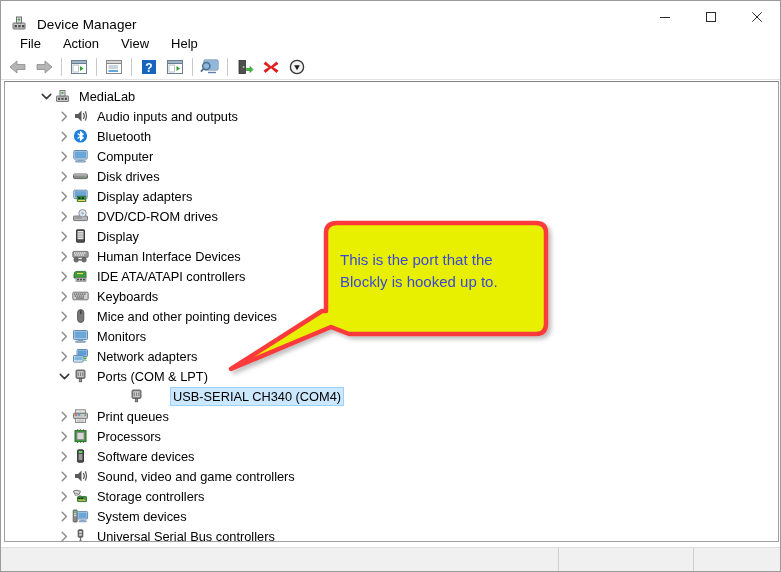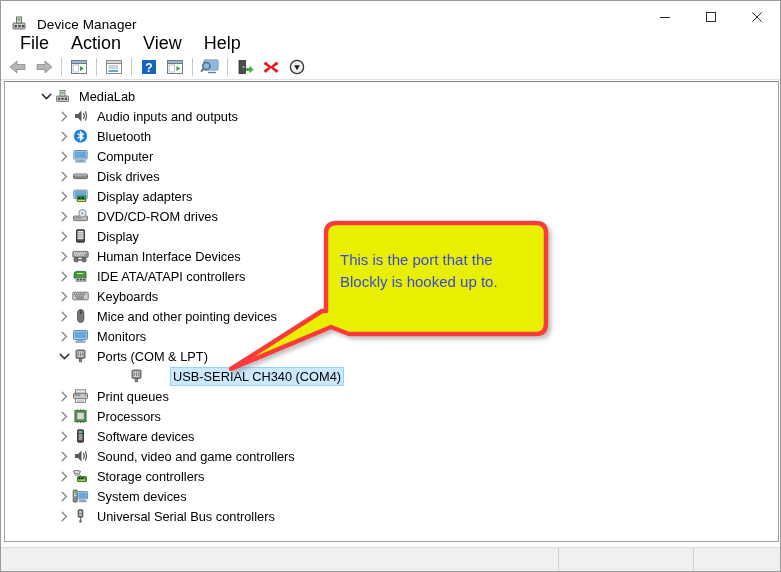--- a/index.html
+++ b/index.html
@@ -68,21 +68,21 @@
     left: 0; top: 31px;
     width: 100%;
     height: 22px;
     background: #ffffff;
     display: flex;
     align-items: center;
     padding-left: 8px;
     box-sizing: border-box;
   }
   .menu-item {
-    font-size: 18px;
+    font-size: 13px;
     color: #000000;
     padding: 2px 11px;
     cursor: default;
     white-space: nowrap;
   }
 
   
   .toolbar {
     position: absolute;
     left: 0; top: 53px;
@@ -581,20 +581,37 @@
           </span>
           <span class="ico">
             <svg width="17" height="16" viewBox="0 0 17 16">
               <rect x="1.5" y="2.5" width="14" height="9" rx="0.8" fill="#cfe3f5" stroke="#5b7fa6" stroke-width="0.9"></rect>
               <rect x="2.5" y="3.4" width="12" height="7" fill="#6aa6d8"></rect>
               <rect x="6" y="11.8" width="5" height="1.2" fill="#9ab4c9"></rect>
               <rect x="3.6" y="13" width="9.8" height="1.3" rx="0.5" fill="#b9ccdd" stroke="#5b7fa6" stroke-width="0.7"></rect>
             </svg>
           </span>
           <span class="label">Monitors</span>
+        </div>
+        <div class="row lvl1">
+          <span class="chev">
+            <svg width="9" height="11" viewBox="0 0 9 11">
+              <path d="M2.2 1.3 L6.4 5.5 L2.2 9.7" fill="none" stroke="#8d8d8d" stroke-width="1.5" stroke-linecap="round" stroke-linejoin="round"></path>
+            </svg>
+          </span>
+          <span class="ico">
+            <svg width="17" height="16" viewBox="0 0 17 16">
+              <rect x="5" y="1.5" width="10.5" height="7" rx="0.7" fill="#cfe3f5" stroke="#5b7fa6" stroke-width="0.9"></rect>
+              <rect x="5.9" y="2.3" width="8.7" height="5.4" fill="#5a9ed3"></rect>
+              <rect x="1.5" y="7.5" width="9.5" height="6.6" rx="0.7" fill="#e8f0f7" stroke="#5b7fa6" stroke-width="0.9"></rect>
+              <rect x="2.4" y="8.3" width="7.7" height="4" fill="#7fb6e2"></rect>
+              <path d="M11.5 9.5 L14.5 12.5 M14.5 9.5 L11.5 12.5" stroke="#3fa33f" stroke-width="1.4"></path>
+            </svg>
+          </span>
+          <span class="label">Network adapters</span>
         </div>
         <div class="row lvl1">
           <span class="chev">
             <svg width="11" height="9" viewBox="0 0 11 9">
               <path d="M1.3 2.4 L5.5 6.6 L9.7 2.4" fill="none" stroke="#3a3a3a" stroke-width="1.6" stroke-linecap="round" stroke-linejoin="round"></path>
             </svg>
           </span>
           <span class="ico">
             <svg width="17" height="16" viewBox="0 0 17 16">
               <rect x="4" y="2" width="9" height="8.4" rx="1.1" fill="#8a8a8a" stroke="#5a5a5a" stroke-width="0.9"></rect>

